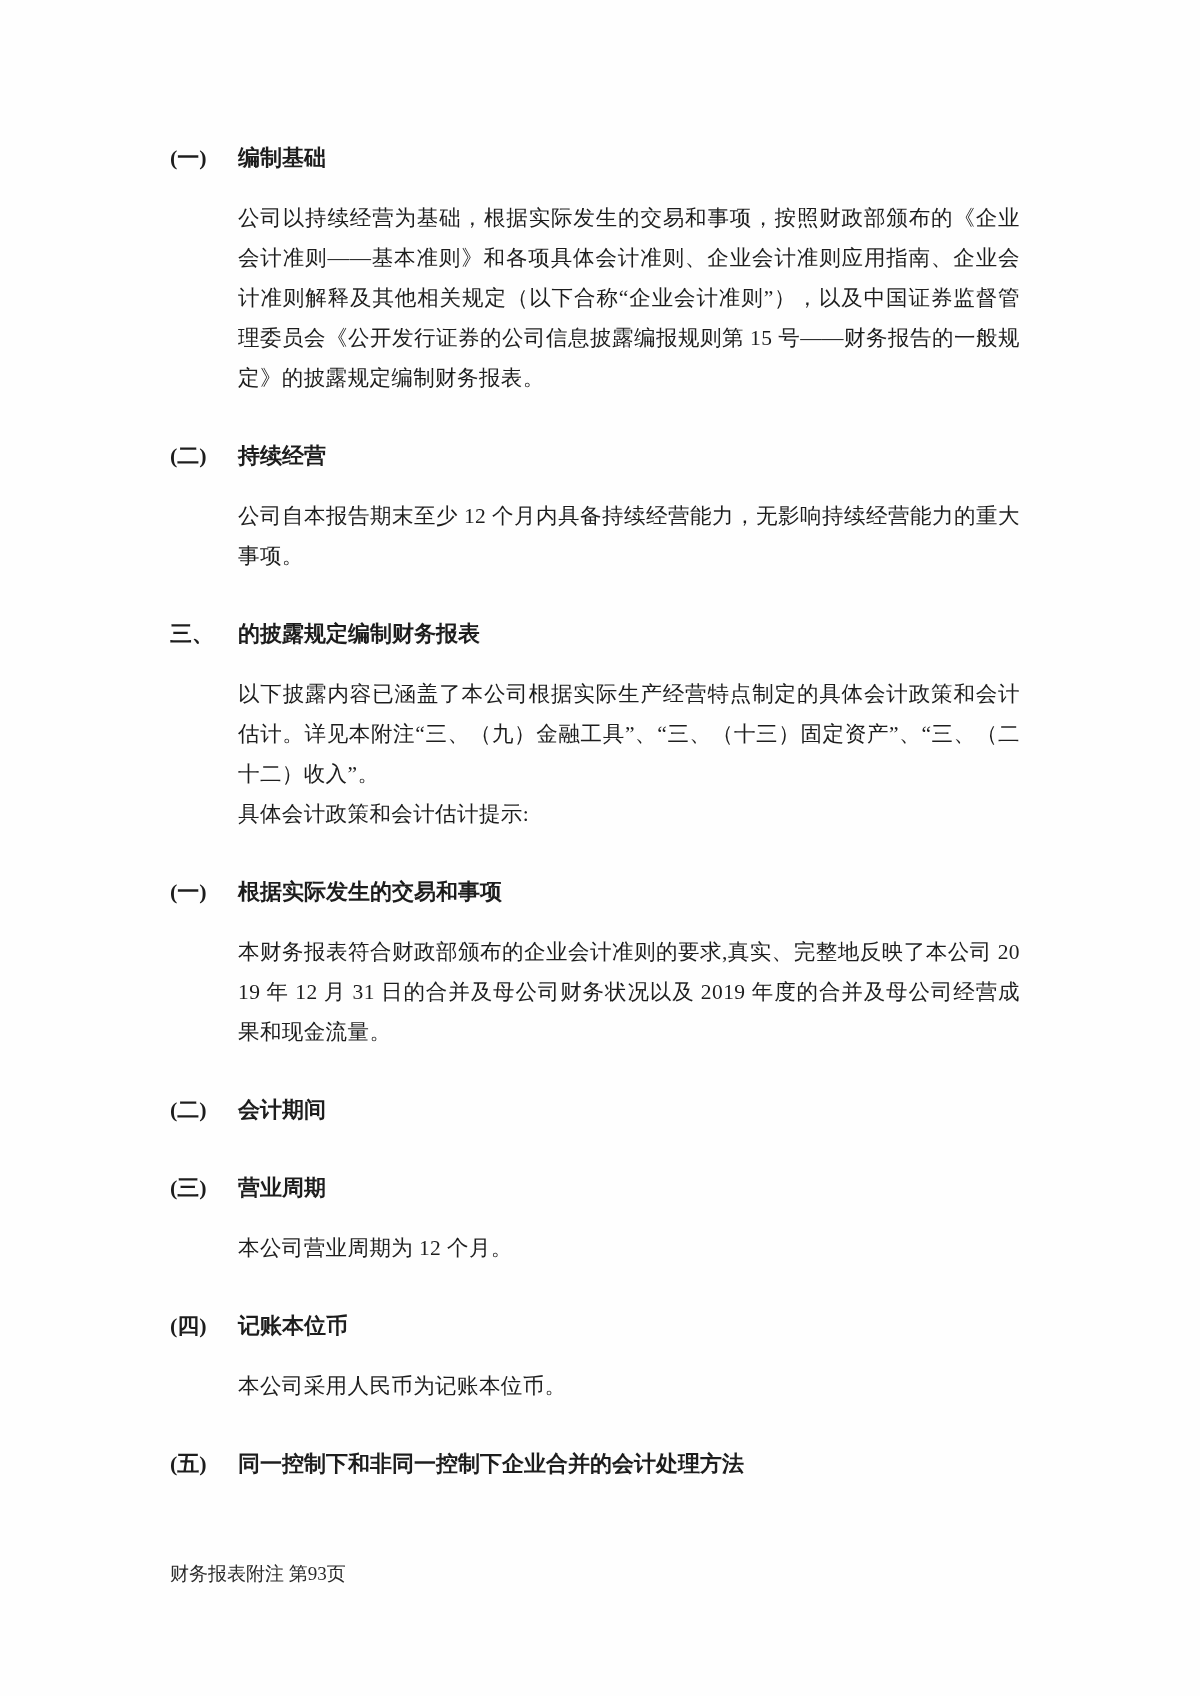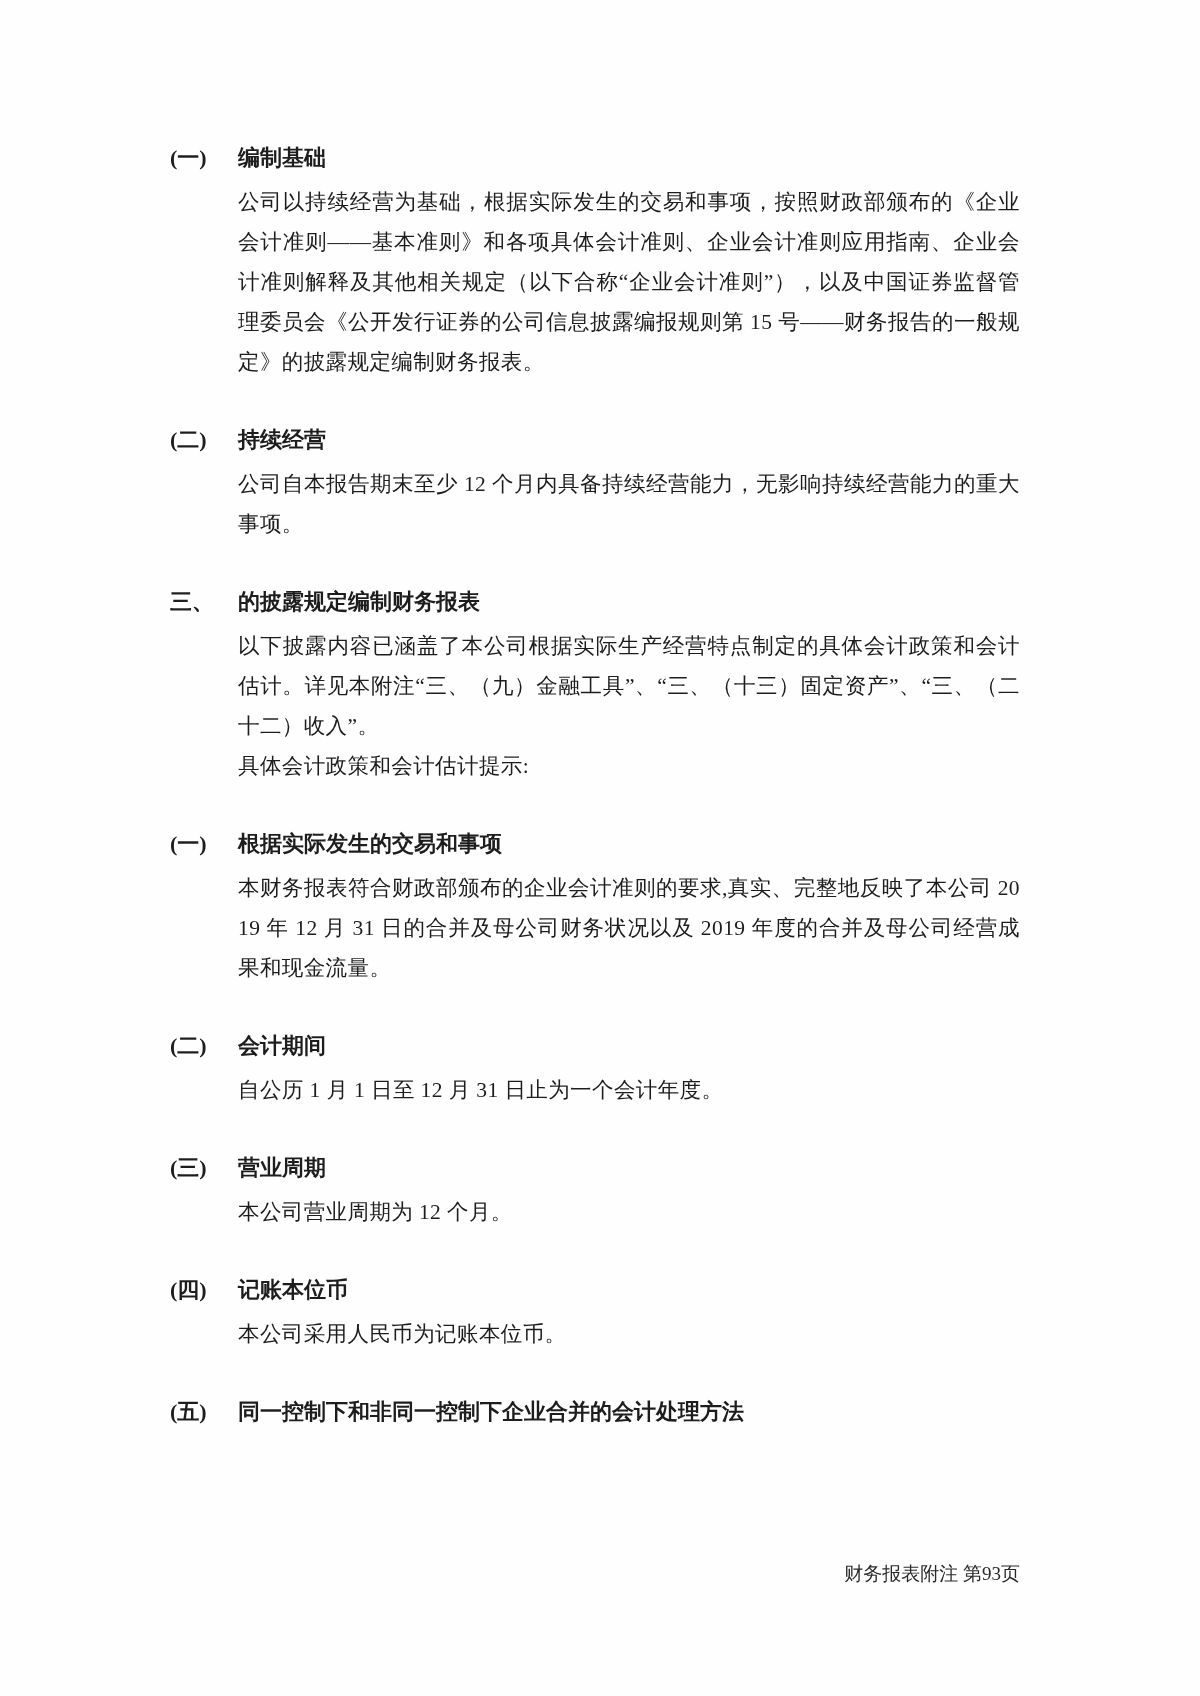--- a/index.html
+++ b/index.html
@@ -34,36 +34,36 @@
   }
   .sec-num {
     flex: 0 0 68px;
     width: 68px;
   }
   .sec-title {
     flex: 1;
   }
   .sec-body {
     margin-left: 68px;
-    margin-top: 4px;
+    margin-top: 20px;
   }
   .para {
     margin: 0;
     font-size: 21.5px;
     line-height: 40px;
     text-align: justify;
     letter-spacing: 0.4px;
     word-break: break-all;
   }
   .footer {
     position: absolute;
     left: 170px;
     top: 1560px;
     width: 850px;
-    text-align: right;
+    text-align: left;
     font-size: 19px;
     line-height: 28px;
     color: #2a2a2a;
   }
 </style>
 </head>
 <body>
 
 <div class="page">
   <div class="content" id="sections-root">
@@ -106,23 +106,20 @@
     <div class="sec-body">
           <p class="para">本财务报表符合财政部颁布的企业会计准则的要求,真实、完整地反映了本公司 2019 年 12 月 31 日的合并及母公司财务状况以及 2019 年度的合并及母公司经营成果和现金流量。</p>
         </div>
   </section>
 
   <section class="section">
     <div class="sec-head">
       <span class="sec-num">(二)</span>
       <span class="sec-title">会计期间</span>
     </div>
-    <div class="sec-body">
-          <p class="para">自公历 1 月 1 日至 12 月 31 日止为一个会计年度。</p>
-        </div>
   </section>
 
   <section class="section">
     <div class="sec-head">
       <span class="sec-num">(三)</span>
       <span class="sec-title">营业周期</span>
     </div>
     <div class="sec-body">
           <p class="para">本公司营业周期为 12 个月。</p>
         </div>

